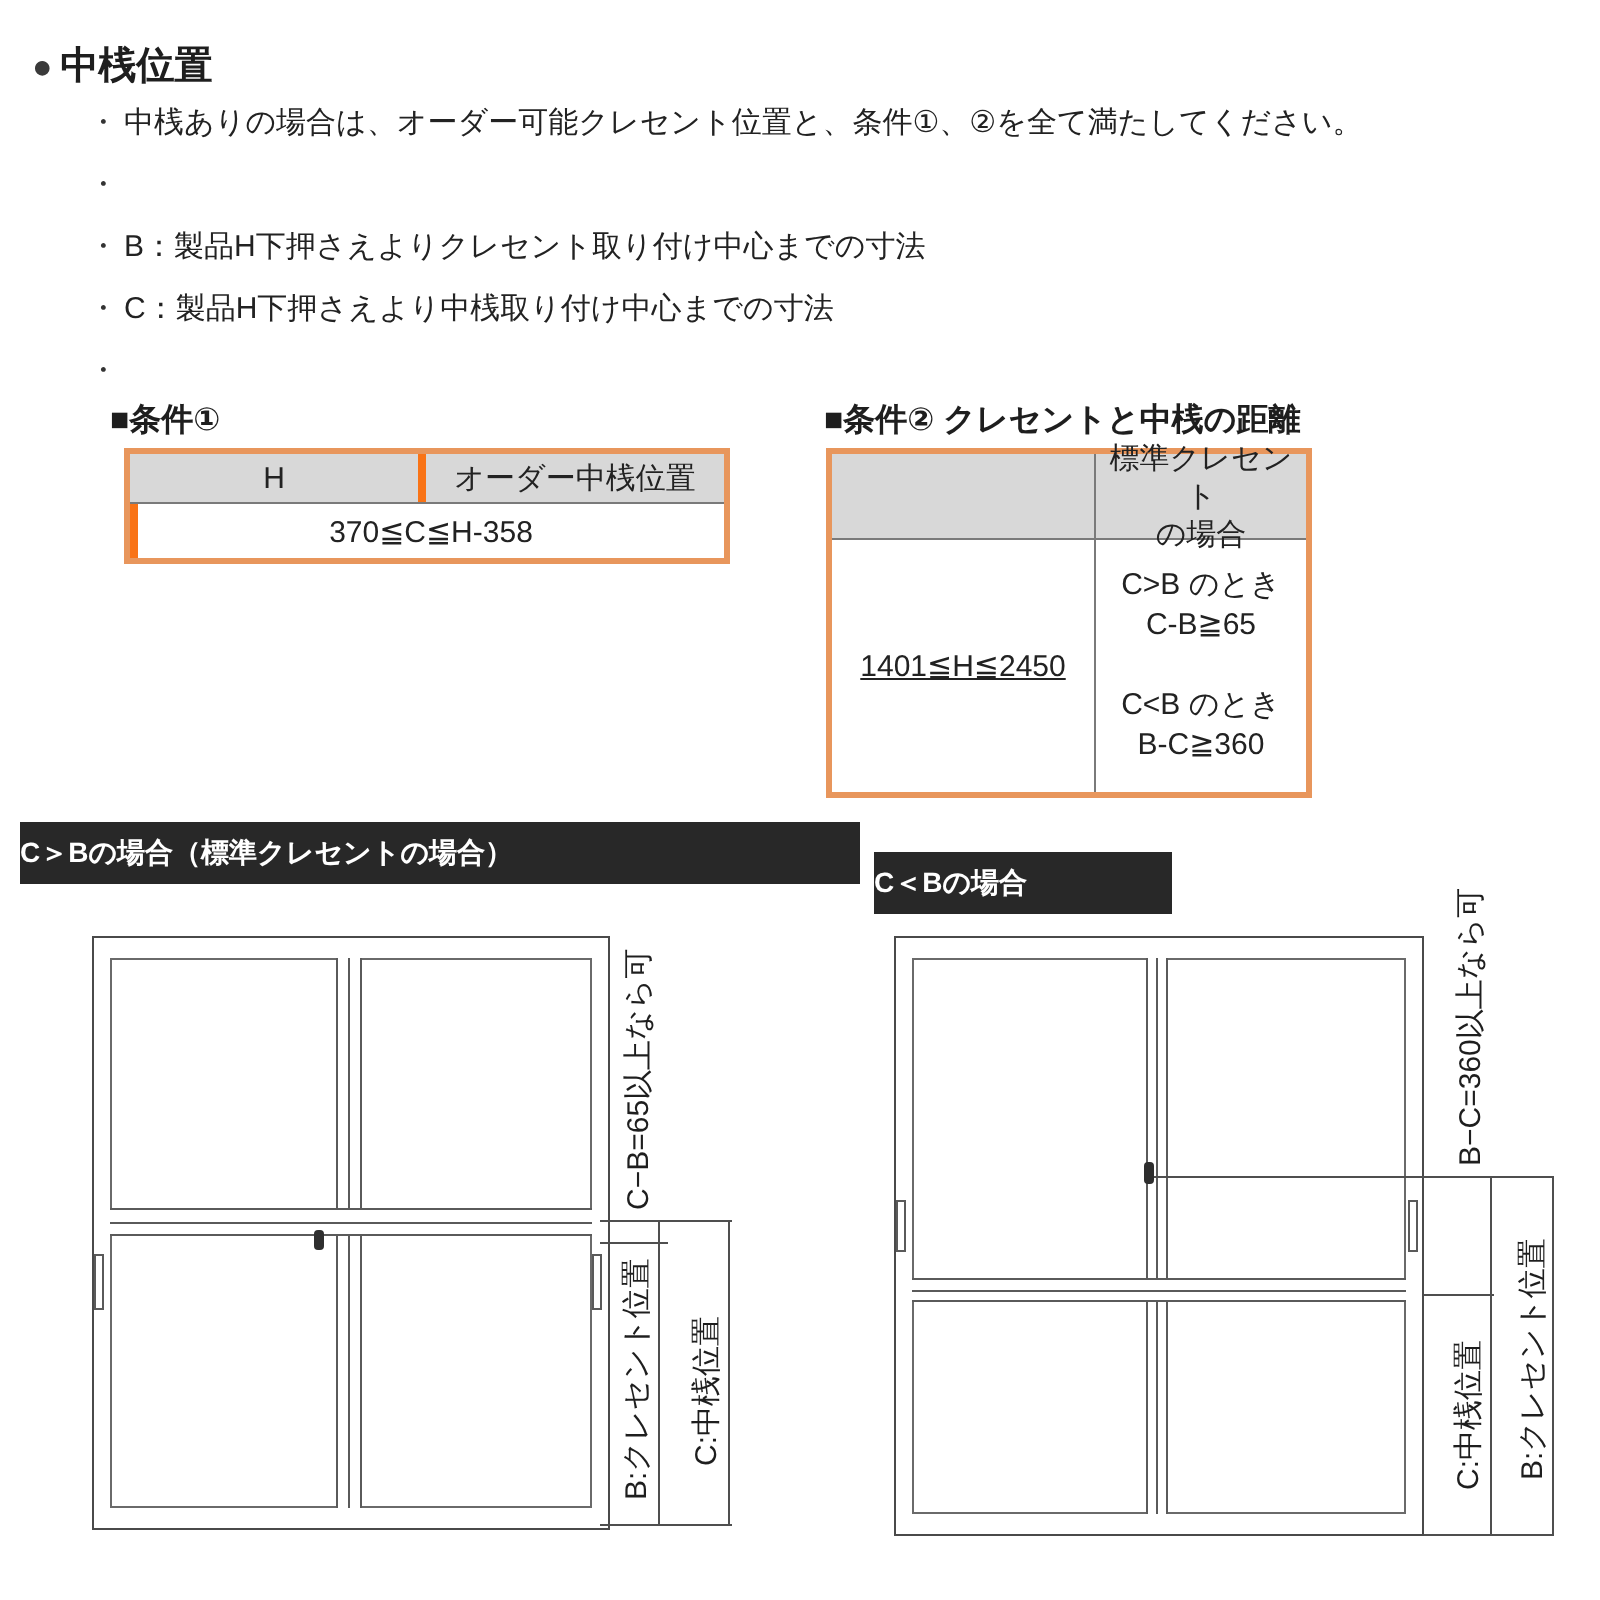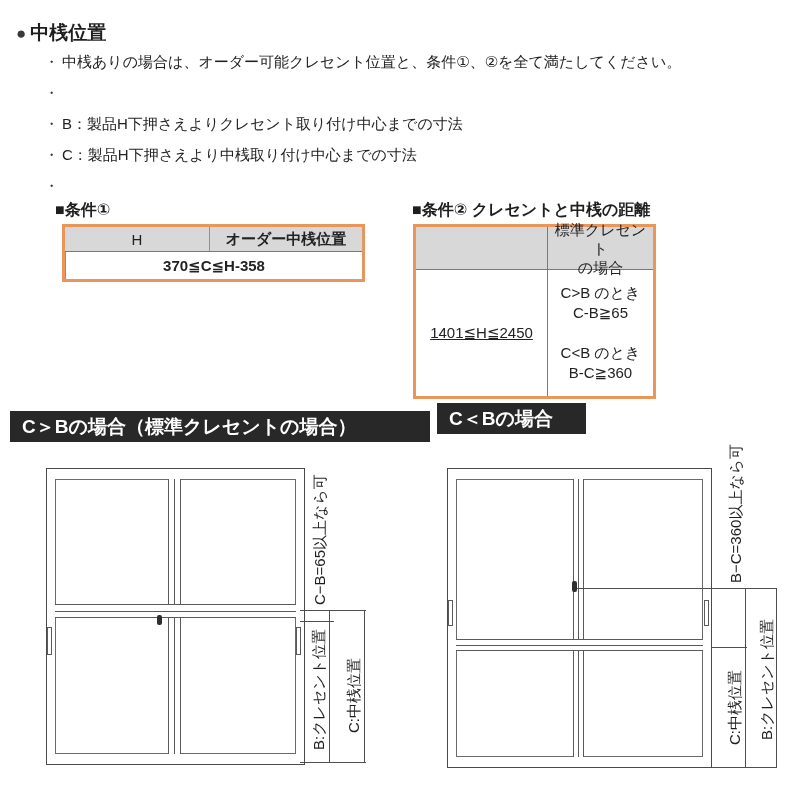--- a/index.html
+++ b/index.html
@@ -21,34 +21,34 @@
   
   .otable{position:absolute;border:3px solid #E8965C;background:#fff;box-sizing:border-box;}
   #t1{left:62px;top:224px;width:303px;}
   .t-row{display:flex;}
   .t-row + .t-row{border-top:1px solid #7a7a7a;}
   .t-head{background:#d8d8d8;}
   .t-cell{display:flex;align-items:center;justify-content:center;font-size:15px;box-sizing:border-box;text-align:center;}
   #t1 .t-row{height:27px;}
   #t1 .t-head{height:24px;}
   #t1 .c1{width:144px;flex:0 0 144px;}
-  #t1 .c2{flex:1;border-left:1px solid #f97316;font-weight:bold;}
+  #t1 .c2{flex:1;border-left:4px solid #f97316;}
   
   #t2{left:413px;top:224px;width:243px;}
   #t2 .t-head{height:42px;}
   #t2 .t-body{height:126px;}
   #t2 .c1{width:131px;flex:0 0 131px;text-decoration:underline;}
   #t2 .c2{flex:1;border-left:1px solid #7a7a7a;}
   .pre{white-space:pre-line;line-height:19px;}
   #t2 .t-body .pre{line-height:20px;}
   
-  .black-bar{position:absolute;height:31px;background:#282828;color:#ffffff;font-size:19px;
-    font-weight:bold;line-height:31px;padding-left:12px;box-sizing:border-box;white-space:nowrap;}
+  .black-bar{position:absolute;height:31px;background:#282828;color:#ffffff;font-size:14px;
+    font-weight:bold;line-height:31px;box-sizing:border-box;white-space:nowrap;}
   #bar-left{left:10px;top:411px;width:420px;}
-  #bar-right{left:437px;top:403px;width:149px;}
+  #bar-right{left:437px;top:426px;width:149px;}
   
   .diagram{position:absolute;width:350px;height:330px;}
   #diag-left{left:46px;top:468px;}
   #diag-right{left:447px;top:468px;}
   .frame,.inner-frame,.stile,.rail,.handle{position:absolute;box-sizing:border-box;background:#fff;}
   .frame{border:1.5px solid #4a4a4a;}
   .inner-frame{border:1px solid #6a6a6a;background:transparent;}
   .stile{border-left:1px solid #5a5a5a;border-right:1px solid #5a5a5a;}
   .rail{border-top:1px solid #5a5a5a;border-bottom:1px solid #5a5a5a;}
   .thin-v{position:absolute;width:1px;background:#5a5a5a;}

